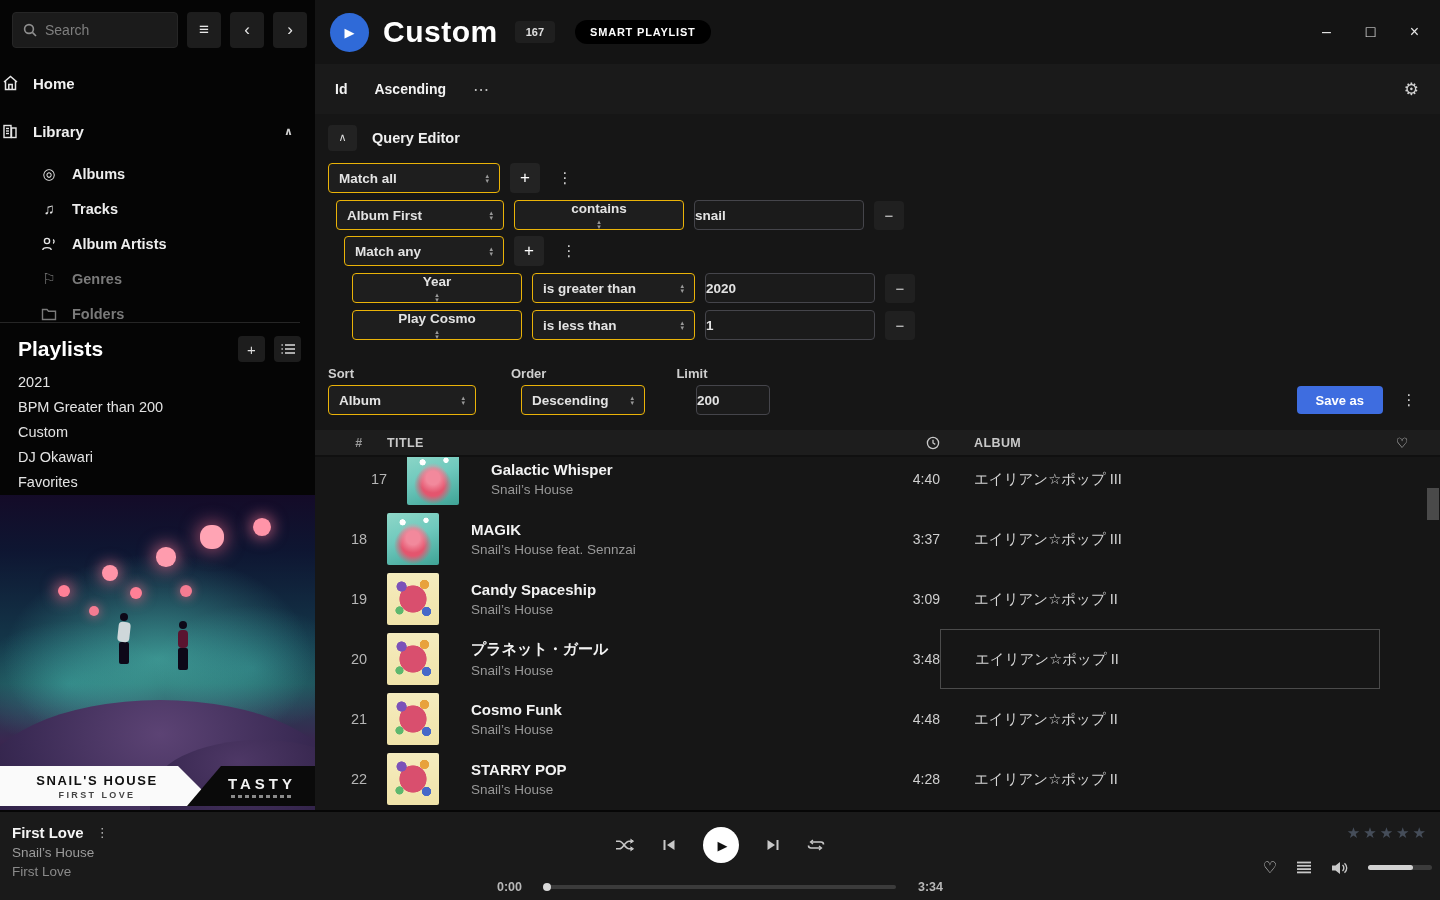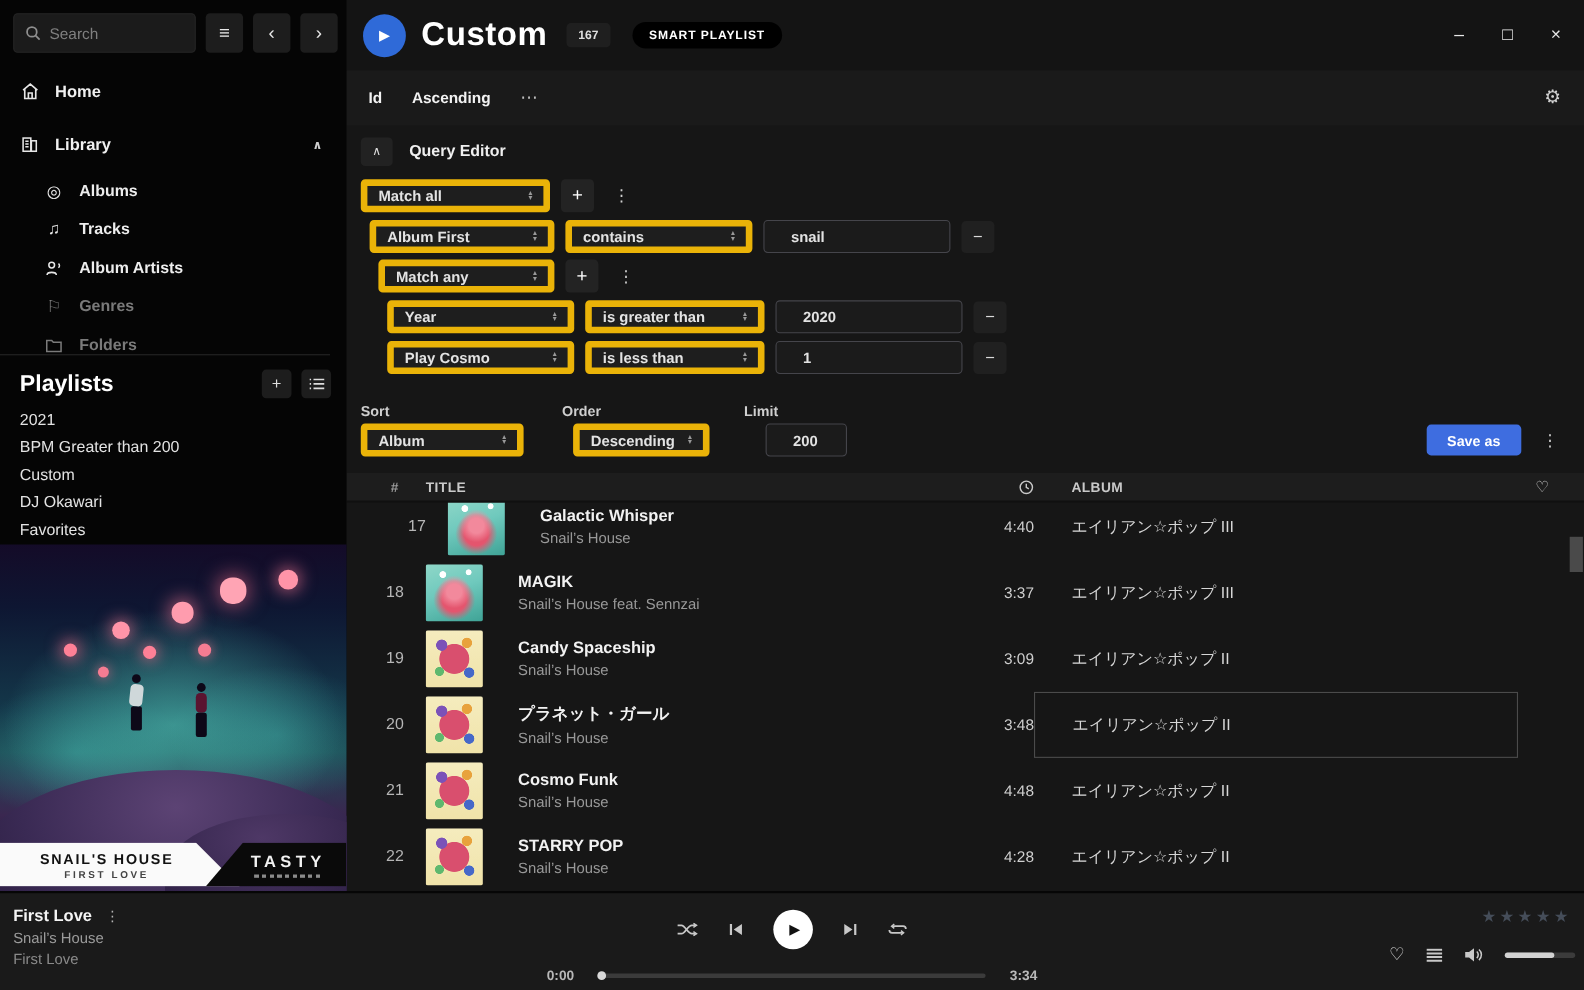--- a/index.html
+++ b/index.html
@@ -10,21 +10,21 @@
   
   .sidebar { position:absolute; left:0; top:0; width:315px; height:810px; background:#050505; z-index:3; }
   .search-row { position:absolute; left:12px; top:12px; display:flex; gap:9px; }
   .search-box { width:166px; height:36px; background:#1b1b1b; border:1px solid #262626; border-radius:4px;
     display:flex; align-items:center; padding:0 10px; gap:8px; }
   .search-box svg { flex:0 0 auto; }
   .search-box input { background:transparent; border:none; outline:none; color:#ddd; font-size:14px; width:115px; }
   .search-box input::placeholder { color:#7f7f7f; }
   .sq-btn { width:34px; height:36px; background:#1d1d1d; border-radius:4px; color:#e8e8e8;
     display:flex; align-items:center; justify-content:center; font-size:17px; cursor:pointer; }
-  .nav-item { display:flex; align-items:center; gap:14px; padding-left:18px; height:30px;
+  .nav-item { display:flex; align-items:center; gap:14px; padding-left:1px; height:30px;
     color:#f0f0f0; font-weight:700; font-size:15px; margin-top:18px; position:relative; }
   .nav-item .lib-caret { position:absolute; right:22px; font-size:11px; color:#cfcfcf; }
   .icon16 { width:18px; display:flex; justify-content:center; color:#e6e6e6; font-size:15px; }
   .sub-list { margin-top:10px; }
   .sub-item { display:flex; align-items:center; gap:14px; padding-left:40px; height:35px;
     color:#ededed; font-weight:700; font-size:14.5px; }
   .sub-item.dim, .sub-item.dim .icon16 { color:#7a7a7a; }
   .side-divider { position:absolute; left:0; top:322px; width:300px; height:1px; background:#262626; }
   .pl-head { position:absolute; left:18px; right:14px; top:336px; display:flex; align-items:center; }
   .pl-title { color:#fff; font-weight:700; font-size:21px; flex:1; }
@@ -93,33 +93,33 @@
   .tb-gear { position:absolute; right:21px; color:#d2d2d2; font-size:17px; cursor:pointer; }
 
   
   .qe { padding:10px 0 0 13px; }
   .qe-head { display:flex; align-items:center; gap:15px; height:27px; }
   .qe-collapse { width:29px; height:26px; background:#222; border-radius:4px; color:#ddd;
     display:flex; align-items:center; justify-content:center; font-size:11px; cursor:pointer; }
   .qe-title { color:#f0f0f0; font-weight:600; font-size:14.5px; }
   .qrow { display:flex; align-items:center; gap:10px; }
   .select { display:flex; align-items:center; justify-content:space-between; background:#1e1e1e;
-    border:6px solid #eab308; border-radius:4px; height:30px; padding:0 10px; cursor:pointer; }
+    border:1px solid #eab308; border-radius:4px; height:30px; padding:0 10px; cursor:pointer; }
   .select .sel-text { color:#e3e3e3; font-size:13.5px; font-weight:600; }
   .updown { display:flex; flex-direction:column; align-items:center; color:#9a9a9a; font-size:7px; line-height:5px; }
   .tinput { background:#1b1b1b; border:1px solid #45454b; border-radius:4px; height:30px;
-    color:#e3e3e3; font-size:13.5px; font-weight:600; padding:0 24px; outline:none; }
+    color:#e3e3e3; font-size:13.5px; font-weight:600; padding:0 0; outline:none; }
   .plus-btn,.kebab-btn { width:30px; height:30px; background:#232323; border-radius:4px; color:#fff;
     display:flex; align-items:center; justify-content:center; font-size:17px; cursor:pointer; }
   .kebab-btn { background:transparent; color:#cfcfcf; font-size:15px; }
   .minus-btn { width:30px; height:29px; background:#202020; border-radius:4px; color:#dadada;
     display:flex; align-items:center; justify-content:center; font-size:15px; cursor:pointer; }
   .mt12{margin-top:12px;} .mt7{margin-top:7px;} .mt6{margin-top:6px;}
   .ind1{margin-left:8px;} .ind2{margin-left:16px;} .ind3{margin-left:24px;}
-  .w172{width:172px;} .w168{width:168px;} .w170{width:170px;} .w163{width:163px;} .w160{width:160px;}
+  .w172{width:172px;} .w168{width:168px;} .w170{width:170px;flex-direction:column;} .w163{width:163px;} .w160{width:160px;}
   .sort-row { margin-top:26px; padding-left:13px; position:relative; height:48px; }
   .sr-labels { display:flex; }
   .sr-label { color:#cfcfcf; font-size:13px; font-weight:600; height:13px; }
   .sr-selects { display:flex; margin-top:6px; }
   .w148{width:148px;} .w124{width:124px;} .w74{width:74px;}
   .gap-s1{width:157px;} .gap-s2{width:45px;} .gap-s3{width:130px;} .gap-s4{width:6px;}
   .save-group { position:absolute; right:16px; top:19px; display:flex; align-items:center; gap:11px; }
   .save-btn { background:#3e6de0; border:none; color:#fff; font-weight:700; font-size:13px;
     height:28px; padding:0 19px; border-radius:4px; cursor:pointer; font-family:inherit; }
 

